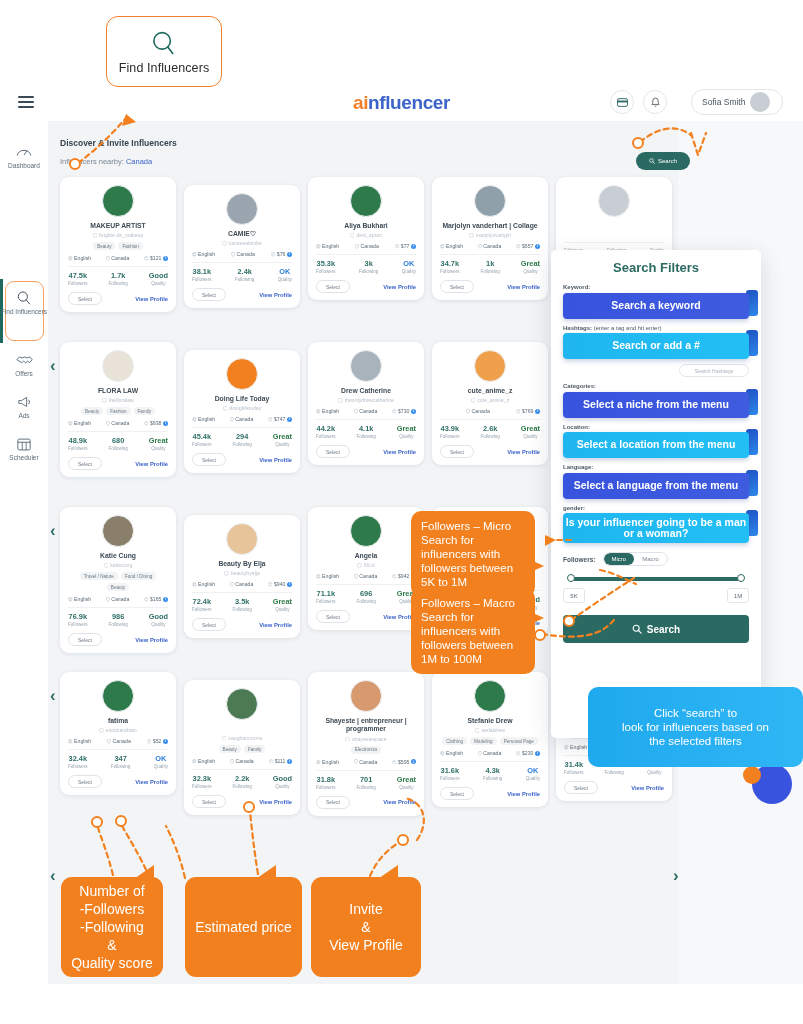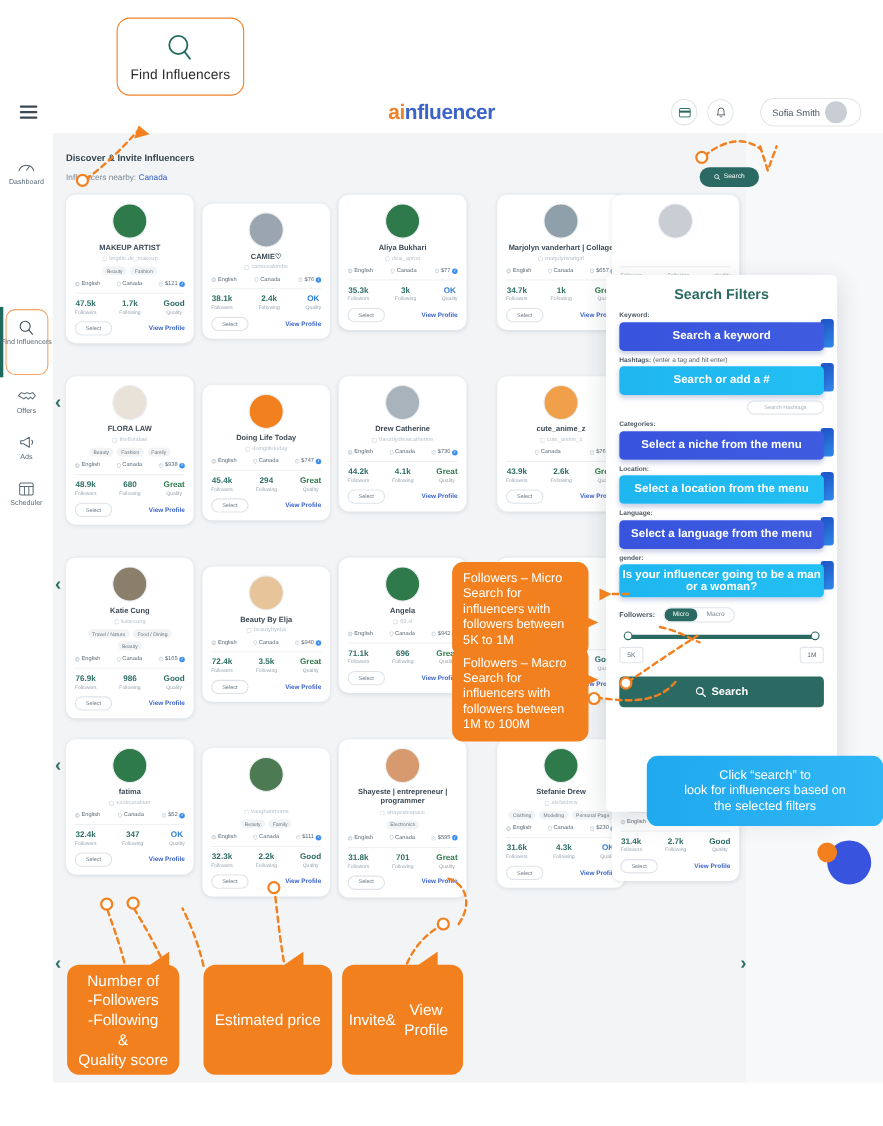--- a/index.html
+++ b/index.html
@@ -50,21 +50,21 @@
   .nearby{ position:absolute; left:12px; top:36px; font-size:7.5px; color:#7b8792;}
   .nearby b{ color:#3b63c9; font-weight:normal;}
   .search-pill{ position:absolute; left:588px; top:31px; width:54px; height:18px; border-radius:10px;
      background:#2b6a62; color:#fff; font-size:6px; display:flex; align-items:center; justify-content:center; gap:3px;}
 
   
   .grid{ position:absolute; left:12px; top:56px; width:740px; }
   .row{ position:relative; height:165px; }
   .card{ position:absolute; width:116px; background:#fff; border-radius:9px;
      box-shadow:0 1px 4px rgba(30,45,60,.10); padding:8px 8px 7px; }
-  .card.c0{ left:0px; } .card.c1{ left:124px;margin-top:8px;} .card.c2{ left:248px;} .card.c3{ left:372px;margin-left:20px;} .card.c4{ left:496px;}
+  .card.c0{ left:0px; } .card.c1{ left:124px;margin-top:8px;} .card.c2{ left:248px;} .card.c3{ left:372px;} .card.c4{ left:496px;}
   .cav{ width:32px; height:32px; border-radius:50%; margin:0 auto 5px; display:block; border:1px solid #eceff2;}
   .cname{ font-size:6.8px; color:#3d4a55; text-align:center; line-height:1.25; font-weight:600; min-height:8px;}
   .chandle{ font-size:5.2px; color:#b9c2ca; text-align:center; margin-top:2px; display:flex;
      align-items:center; justify-content:center; gap:2px;}
   .tags{ display:flex; flex-wrap:wrap; gap:3px; justify-content:center; margin-top:4px;}
   .tag{ font-size:4.6px; color:#6d7a85; background:#f1f3f5; border-radius:6px; padding:1.5px 4px; white-space:nowrap;}
   .meta{ display:flex; justify-content:space-between; align-items:center; margin-top:5px; font-size:5.2px; color:#5d6b76;}
   .meta span{ display:flex; align-items:center; gap:1.5px;}
   .ibadge{ width:5px; height:5px; border-radius:50%; background:#3b8ff0; color:#fff; font-size:3.6px;
      display:inline-flex; align-items:center; justify-content:center; font-weight:bold;}
@@ -1202,21 +1202,21 @@
     <div>Followers – Macro</div>
     <div>Search for</div>
     <div>influencers with</div>
     <div>followers between</div>
     <div>1M to 100M</div>
   </div>
   <svg style="position:absolute; left:522px; top:608px; z-index:49;" width="24" height="22">
       <polygon points="0,0 22,10 0,20" fill="#f2801e"></polygon>
     </svg>
 
-  <div class="bubble blue" style="left:588px; top:687px; width:215px; text-align:center; padding:11px 10px;">
+  <div class="bubble blue" style="left:588px; top:687px; width:215px; text-align:center; padding:19px 10px;">
     <div>Click “search” to</div>
     <div>look for influencers based on</div>
     <div>the selected filters</div>
   </div>
 
   <div class="bottom-bubble" style="left:61px; top:877px; width:102px; height:100px; flex-direction:column;">
     <div>Number of</div>
     <div>-Followers</div>
     <div>-Following</div>
     <div>&amp;</div>
@@ -1226,21 +1226,21 @@
       <polygon points="0,18 26,0 26,18" fill="#f2801e"></polygon>
     </svg>
 
   <div class="bottom-bubble" style="left:185px; top:877px; width:117px; height:100px;">
     <span>Estimated price</span>
   </div>
   <svg style="position:absolute; left:250px; top:865px; z-index:49;" width="26" height="18">
       <polygon points="0,18 26,0 26,18" fill="#f2801e"></polygon>
     </svg>
 
-  <div class="bottom-bubble" style="left:311px; top:877px; width:110px; height:100px; ">
+  <div class="bottom-bubble" style="left:311px; top:877px; width:110px; height:100px; flex-direction:column;">
     <div>Invite</div>
     <div>&amp;</div>
     <div>View Profile</div>
   </div>
   <svg style="position:absolute; left:372px; top:865px; z-index:49;" width="26" height="18">
       <polygon points="0,18 26,0 26,18" fill="#f2801e"></polygon>
     </svg>
 
 </div>
 

